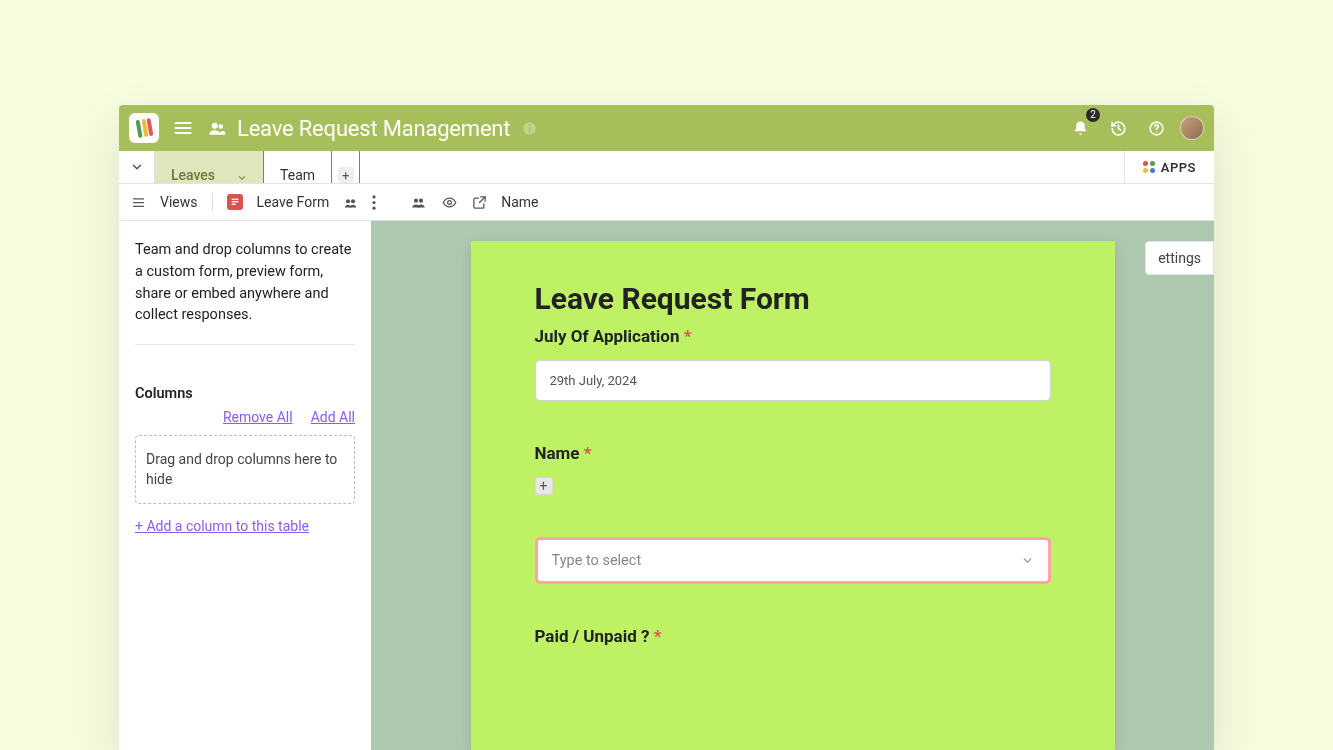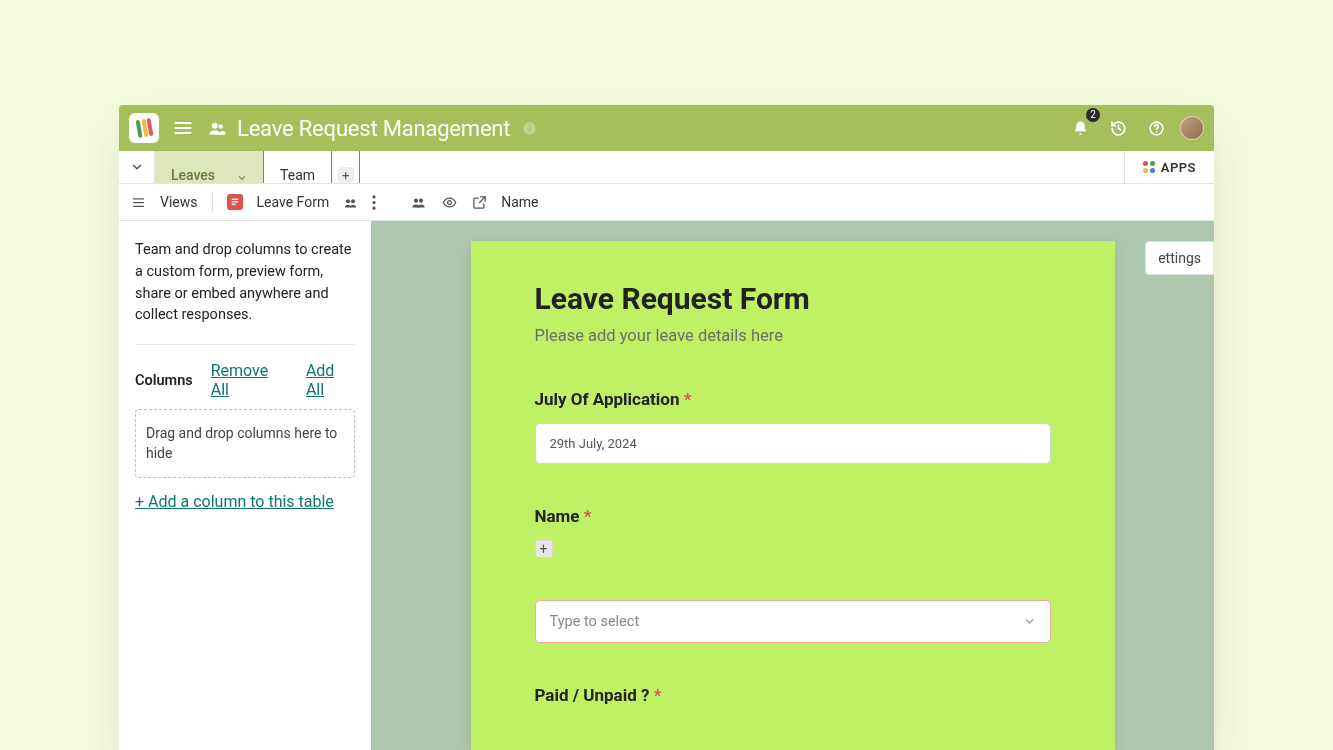--- a/index.html
+++ b/index.html
@@ -41,33 +41,33 @@
   .form-badge { width:16px; height:16px; background:#d9534f; border-radius:3px; display:flex; align-items:center; justify-content:center; }
   .form-badge svg{ width:10px; height:10px; }
 
   
   .body { flex:1; display:flex; overflow:hidden; }
   .side-panel { width: 252px; background:#fff; padding: 18px 16px; font-size: 14.5px; color:#222; position: relative; z-index: 2; }
   .side-panel .desc { line-height: 1.5; margin-bottom: 18px; }
   .side-panel hr { border:none; border-top:1px solid #e6e6e6; margin-bottom: 16px; }
   .cols-head { display:flex; align-items:center; margin-bottom: 10px; gap:18px;}
   .cols-head .label { font-weight:600; flex:1; }
-  .link { color:#0f766e; text-decoration:underline; cursor:pointer; font-size:16px; }
+  .link { color:#8b5cf6; text-decoration:underline; cursor:pointer; font-size:14px;margin-top:48px; }
   .drop-zone { border:1.5px dashed #bfbfbf; border-radius:4px; padding: 14px 10px; color:#444; font-size:14px; line-height:1.4; margin-bottom: 14px; }
   
   .canvas { flex:1; background:#aec7af; position:relative; display:flex; justify-content:center; padding-top: 20px; overflow:hidden; }
   .settings-stub { position:absolute; right:0; top:20px; background:#fff; border:1px solid #e2e2e2; border-radius:4px 0 0 4px; padding: 8px 12px; font-size:14px; color:#444; }
   .form-card { width: 644px; background:#bef264; box-shadow: 0 4px 12px rgba(0,0,0,0.1); padding: 40px 64px; }
   .form-title { font-size: 30px; font-weight:700; color:#222; margin-bottom: 10px; }
   .form-sub { font-size: 16.5px; color:#6d6d6d; margin-bottom: 44px; }
   .field { margin-bottom: 42px; }
   .field-label { font-size: 17px; font-weight:700; color:#222; margin-bottom: 14px; }
   .req { color:#d9534f; }
   .text-input { width:100%; border:1px solid #d3d3d3; border-radius:5px; padding: 12px 14px; font-size:13px; color:#555; background:#fff; }
-  .select-input { width:100%; border:1px solid #fca5a5; border-radius:5px; padding: 12px 14px; font-size:14.5px; color:#888; background:#fff; display:flex; justify-content:space-between; align-items:center; cursor:pointer; }
+  .select-input { width:100%; border:3px solid #fca5a5; border-radius:5px; padding: 12px 14px; font-size:14.5px; color:#888; background:#fff; display:flex; justify-content:space-between; align-items:center; cursor:pointer; }
   .plus-chip { width:18px; height:18px; background:#e7e7e7; border-radius:3px; display:flex; align-items:center; justify-content:center; font-size:14px; color:#555; cursor:pointer; border:1px solid #d8d8d8; }
 </style>
 </head>
 <body>
 
 <div class="app-window">
 
   <div class="topbar">
     <div class="logo-box">
       <div class="logo-stripes">
@@ -225,21 +225,20 @@
         <span class="link">Add All</span>
       </div>
       <div class="drop-zone">Drag and drop columns here to hide</div>
       <span class="link">+ Add a column to this table</span>
     </div>
 
     <div class="canvas">
       <div class="settings-stub">ettings</div>
       <div class="form-card">
         <div class="form-title">Leave Request Form</div>
-        <div class="form-sub">Please add your leave details here</div>
 
         <div class="field">
           <div class="field-label">
             <span>July Of Application</span> <span class="req">*</span>
           </div>
           <input class="text-input" type="text" value="29th July, 2024" style="">
         </div>
 
         <div class="field">
           <div class="field-label">

